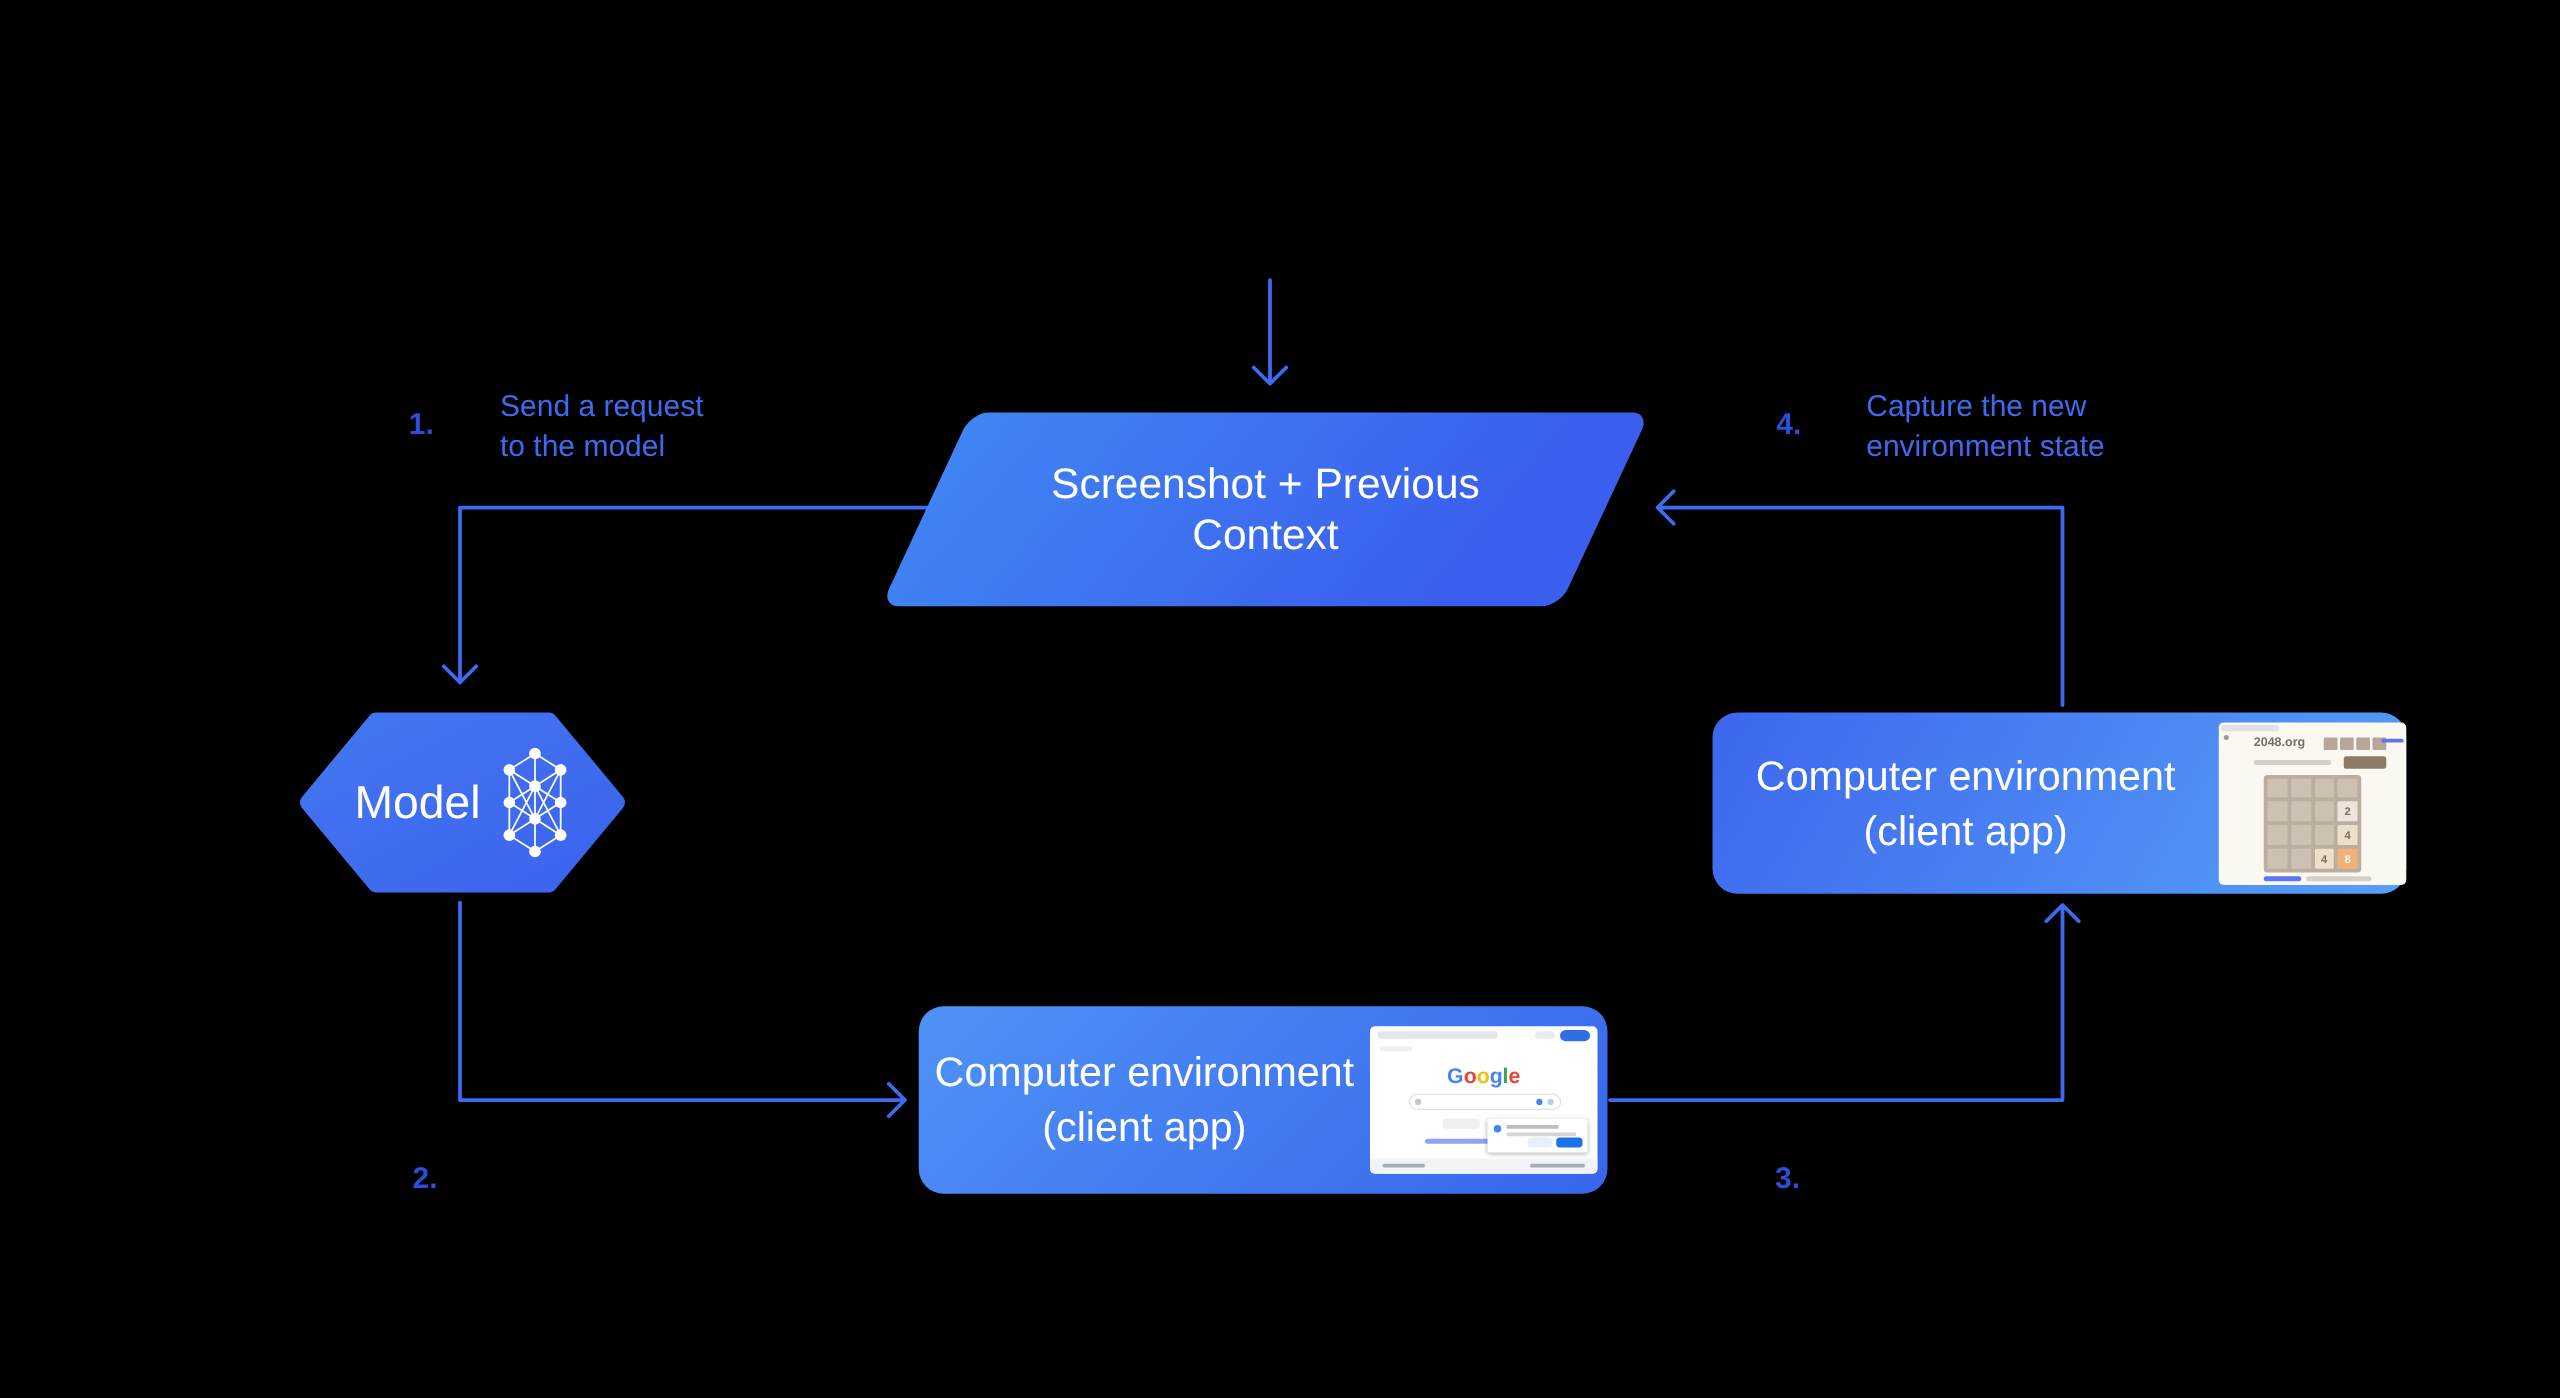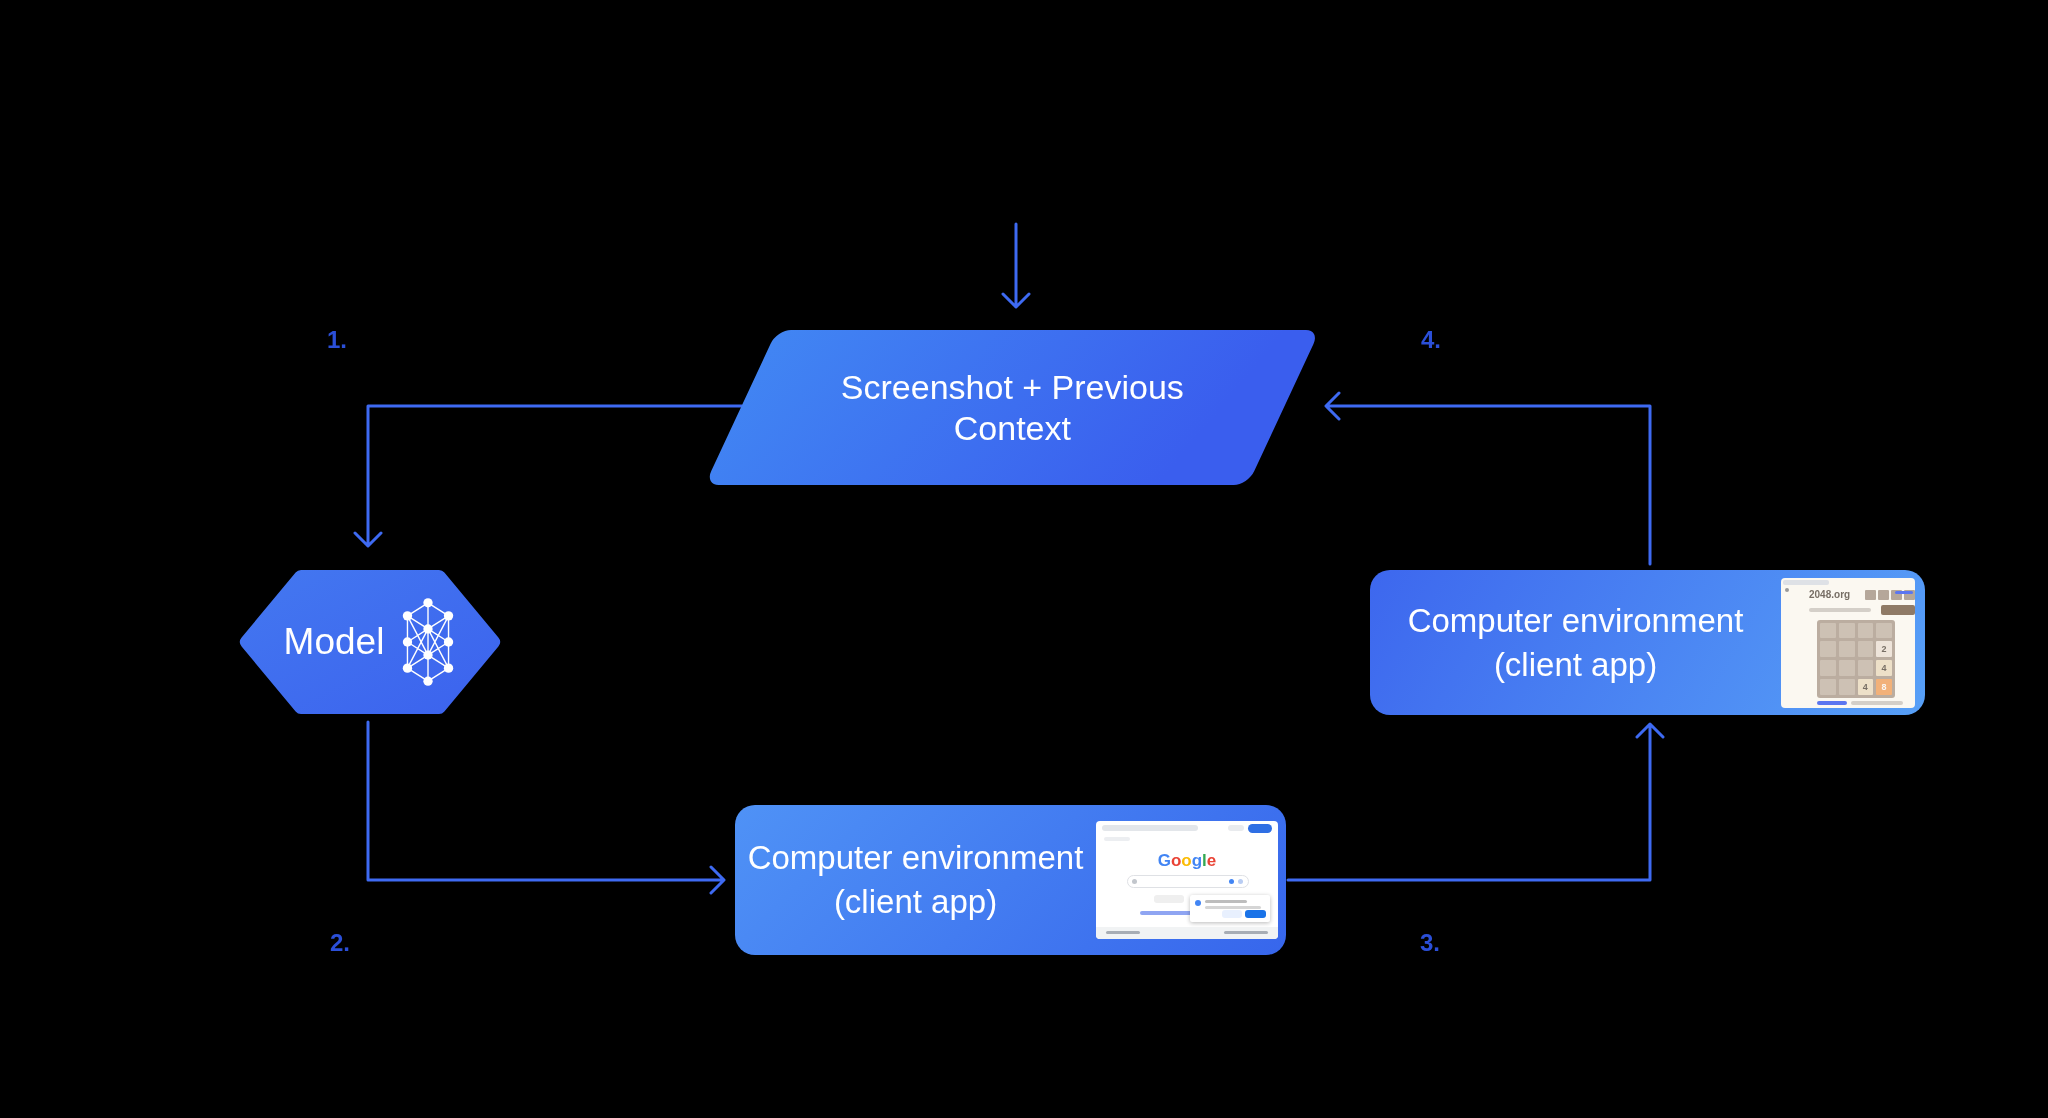--- a/index.html
+++ b/index.html
@@ -47,22 +47,22 @@
         margin-right:8px;flex:none;overflow:hidden;}
   .tg-bar{position:absolute;border-radius:3px;}
   .tg-logo{position:absolute;left:0;right:0;top:30px;text-align:center;font-size:17px;font-weight:700;}
   .tg-search{position:absolute;left:31px;top:54px;width:120px;height:11px;border:1px solid #dfe1e5;border-radius:7px;}
   .tg-dot{position:absolute;border-radius:50%;}
   .tg-card{position:absolute;right:8px;bottom:17px;width:80px;height:27px;background:#fff;border-radius:2px;
         box-shadow:0 1px 4px rgba(0,0,0,.28);}
   .tg-footer{position:absolute;left:0;right:0;bottom:0;height:12px;background:#f1f3f4;}
 
   
-  .thumb-2048{width:134px;height:130px;background:#fbf8f1;border-radius:4px;position:relative;
-        margin-right:10px;flex:none;overflow:hidden;}
+  .thumb-2048{width:150px;height:130px;background:#fbf8f1;border-radius:4px;position:relative;
+        margin-right:0;flex:none;overflow:hidden;}
   .t48-title{position:absolute;left:28px;top:11px;font-size:10px;font-weight:700;color:#776e65;}
   .t48-score{position:absolute;top:12px;width:11px;height:10px;background:#b5a79a;border-radius:1px;}
   .t48-btn{position:absolute;left:100px;top:27px;width:34px;height:10px;background:#8f7a66;border-radius:2px;}
   .t48-grid{position:absolute;left:36px;top:42px;width:78px;height:78px;background:#bbada0;border-radius:3px;
         display:grid;grid-template-columns:repeat(4,1fr);grid-template-rows:repeat(4,1fr);
         gap:3px;padding:3px;box-sizing:border-box;}
   .t48-cell{background:#cdc1b4;border-radius:1px;display:flex;align-items:center;justify-content:center;
         font-size:9px;font-weight:700;color:#776e65;}
   .t48-cell.t2{background:#eee4da;}
   .t48-cell.t4{background:#ede0c8;}
@@ -191,20 +191,28 @@
           <div class="t48-cell"></div>
         <div class="t48-cell t4">4</div>
         <div class="t48-cell t8">8</div>
       </div>
       <div class="t48-bar" style="left:36px;bottom:3px;width:30px;height:4px;background:#5b76f0;"></div>
       <div class="t48-bar" style="left:70px;bottom:3px;width:52px;height:4px;background:#d4cfc8;"></div>
     </div>
   </div>
 
   <div class="abs stepnum" style="left:327px;top:326px;">1.</div>
+  <div class="abs steptext" style="left:400px;top:310px;">
+    <span>Send a request</span>
+    <span>to the model</span>
+  </div>
 
   <div class="abs stepnum" style="left:330px;top:929px;">2.</div>
 
   <div class="abs stepnum" style="left:1420px;top:929px;">3.</div>
 
   <div class="abs stepnum" style="left:1421px;top:326px;">4.</div>
+  <div class="abs steptext" style="left:1493px;top:310px;">
+    <span>Capture the new</span>
+    <span>environment state</span>
+  </div>
 
 </div>
 
 </body></html>

